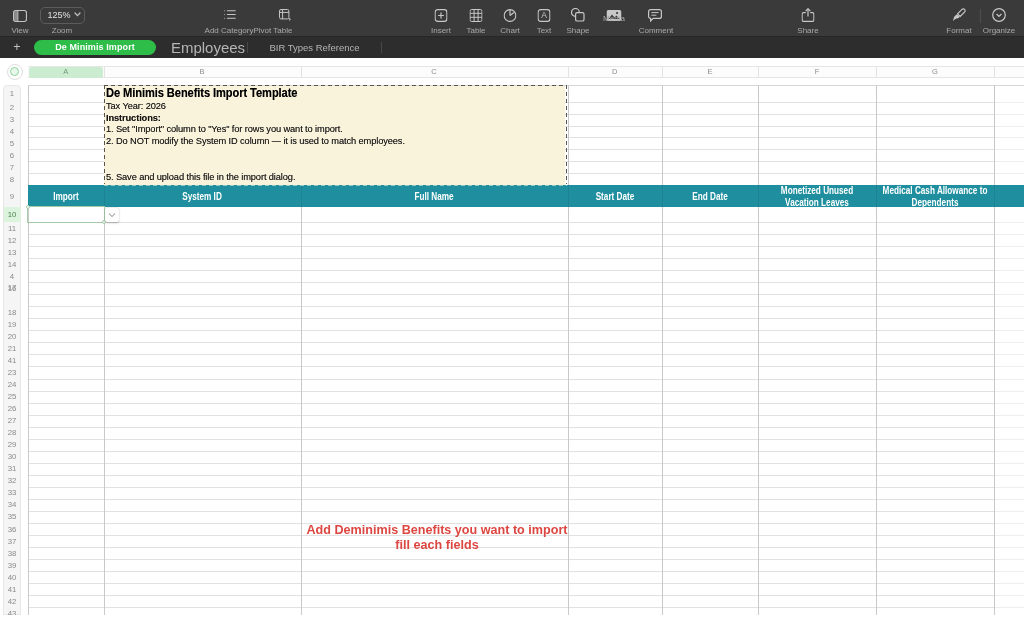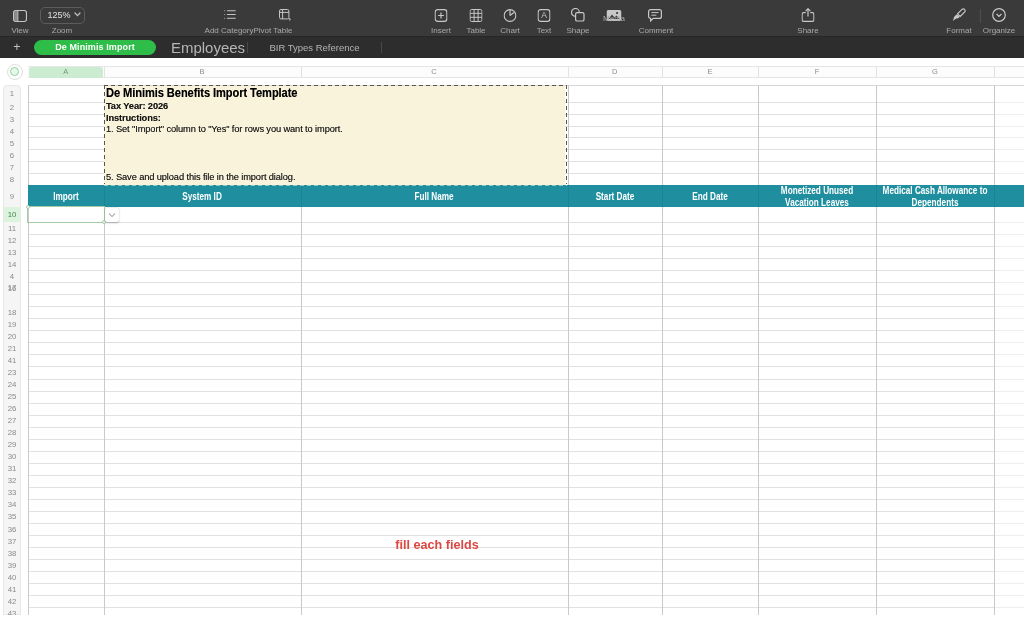--- a/index.html
+++ b/index.html
@@ -238,23 +238,24 @@
 <div class="vline" style="left:662px;top:27.299999999999997px;height:530.0px;"></div>
 <div class="vline" style="left:758px;top:27.299999999999997px;height:530.0px;"></div>
 <div class="vline" style="left:876px;top:27.299999999999997px;height:530.0px;"></div>
 <div class="vline" style="left:994px;top:27.299999999999997px;height:530.0px;"></div>
 <div class="abs" style="left:104px;top:27.799999999999997px;width:461px;height:99.39999999999999px;background:#faf3dc;"></div>
 <div class="abs" style="left:103.5px;top:27.0px;width:463px;height:1px;background:repeating-linear-gradient(90deg,#56564f 0,#56564f 4px,transparent 4px,transparent 7px);"></div>
 <div class="abs" style="left:103.5px;top:127.4px;width:463px;height:1px;background:repeating-linear-gradient(90deg,rgba(251,244,222,0.55) 0,rgba(251,244,222,0.55) 4px,transparent 4px,transparent 7px);z-index:5;"></div>
 <div class="abs" style="left:103.5px;top:27.0px;width:1px;height:99.4px;background:repeating-linear-gradient(180deg,#56564f 0,#56564f 4px,transparent 4px,transparent 7px);"></div>
 <div class="abs" style="left:566px;top:27.0px;width:1px;height:99.4px;background:repeating-linear-gradient(180deg,#56564f 0,#56564f 4px,transparent 4px,transparent 7px);"></div>
 <div class="creamline" style="top:28.400000000000006px;font-size:12.5px;font-weight:bold;color:#000;letter-spacing:-0.1px;transform:scaleX(0.89);transform-origin:0 0;">De Minimis Benefits Import Template</div>
-<div class="creamline" style="top:43.2px;font-weight:bold;">Tax Year: 2026</div>
+<div class="creamline" style="top:43.2px;font-weight:normal;">Tax Year: 2026</div>
 <div class="creamline" style="top:54.599999999999994px;font-weight:bold;">Instructions:</div>
 <div class="creamline" style="top:66.2px;font-weight:normal;">1. Set "Import" column to "Yes" for rows you want to import.</div>
+<div class="creamline" style="top:78.1px;font-weight:normal;">2. Do NOT modify the System ID column — it is used to match employees.</div>
 <div class="creamline" style="top:114.0px;font-weight:normal;">5. Save and upload this file in the import dialog.</div>
 <div class="abs" style="left:28px;top:127.0px;width:996px;height:22.0px;background:#1f8f9f;"></div>
 <div class="abs" style="left:103.5px;top:127.0px;width:1px;height:22.0px;background:rgba(0,0,0,0.08);"></div>
 <div class="abs" style="left:300.5px;top:127.0px;width:1px;height:22.0px;background:rgba(0,0,0,0.08);"></div>
 <div class="abs" style="left:567.5px;top:127.0px;width:1px;height:22.0px;background:rgba(0,0,0,0.08);"></div>
 <div class="abs" style="left:662px;top:127.0px;width:1px;height:22.0px;background:rgba(0,0,0,0.08);"></div>
 <div class="abs" style="left:758px;top:127.0px;width:1px;height:22.0px;background:rgba(0,0,0,0.08);"></div>
 <div class="abs" style="left:876px;top:127.0px;width:1px;height:22.0px;background:rgba(0,0,0,0.08);"></div>
 <div class="abs" style="left:994px;top:127.0px;width:1px;height:22.0px;background:rgba(0,0,0,0.08);"></div>
 <div class="tealtext" style="left:65.75px;top:131.8px;">Import</div>
@@ -264,16 +265,17 @@
 <div class="tealtext" style="left:710px;top:131.8px;">End Date</div>
 <div class="tealtext" style="left:817px;top:125.9px;">Monetized Unused<br>Vacation Leaves</div>
 <div class="tealtext" style="left:934.8px;top:125.9px;">Medical Cash Allowance to<br>Dependents</div>
 <div class="abs" style="left:27px;top:148.2px;width:78px;height:16.6px;border:1.6px solid #a5cba8;"></div>
 <div class="abs" style="left:25.8px;top:146.8px;width:4.4px;height:4.4px;border-radius:50%;background:#fff;border:1.2px solid #a5cba8;"></div>
 <div class="abs" style="left:101.8px;top:161.8px;width:4.4px;height:4.4px;border-radius:50%;background:#fff;border:1.2px solid #a5cba8;"></div>
 <div class="abs" style="left:105px;top:149.6px;width:14.3px;height:14.2px;background:#fff;border-radius:2.5px;box-shadow:0 0.5px 2px rgba(0,0,0,0.28);"></div>
 <svg class="abs" style="left:108.2px;top:154.6px" width="8" height="5" viewBox="0 0 8 5">
       <path d="M1.2 0.9 L4 3.6 L6.8 0.9" fill="none" stroke="#a8a8a8" stroke-width="1.1" stroke-linecap="round"></path>
     </svg>
+<div class="abs" style="left:437px;top:464.5px;transform:translateX(-50%);color:#dd4742;font-weight:bold;font-size:12.6px;white-space:nowrap;">Add Deminimis Benefits you want to import</div>
 <div class="abs" style="left:437px;top:479.5px;transform:translateX(-50%);color:#dd4742;font-weight:bold;font-size:12.6px;white-space:nowrap;">fill each fields</div>
 <div class="abs" style="left:994.5px;top:27.799999999999997px;width:29.5px;height:98.8px;background:rgba(255,255,255,0.45);"></div>
 <div class="abs" style="left:994.5px;top:149.4px;width:29.5px;height:407px;background:rgba(255,255,255,0.45);"></div>
 <div class="abs" style="left:0;top:556.7px;width:1024px;height:25px;background:#fff;"></div>
 </div>
 </body></html>

